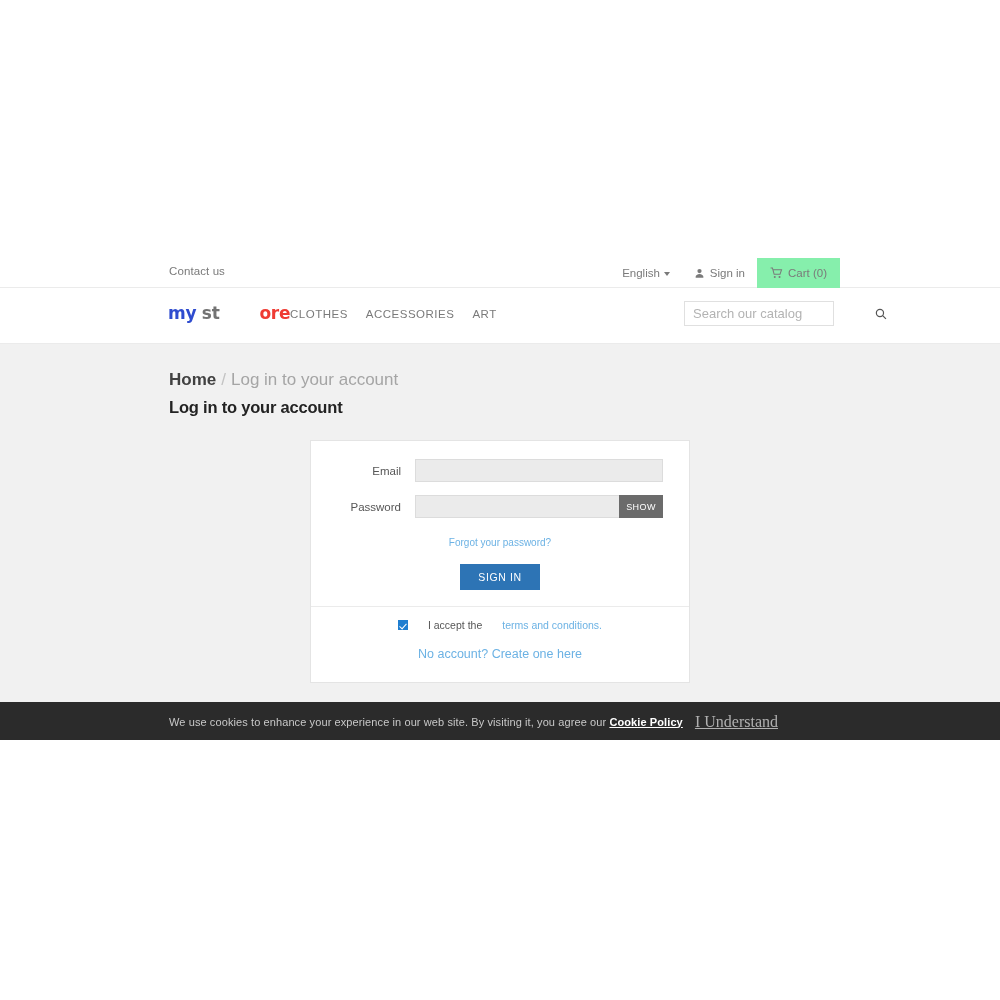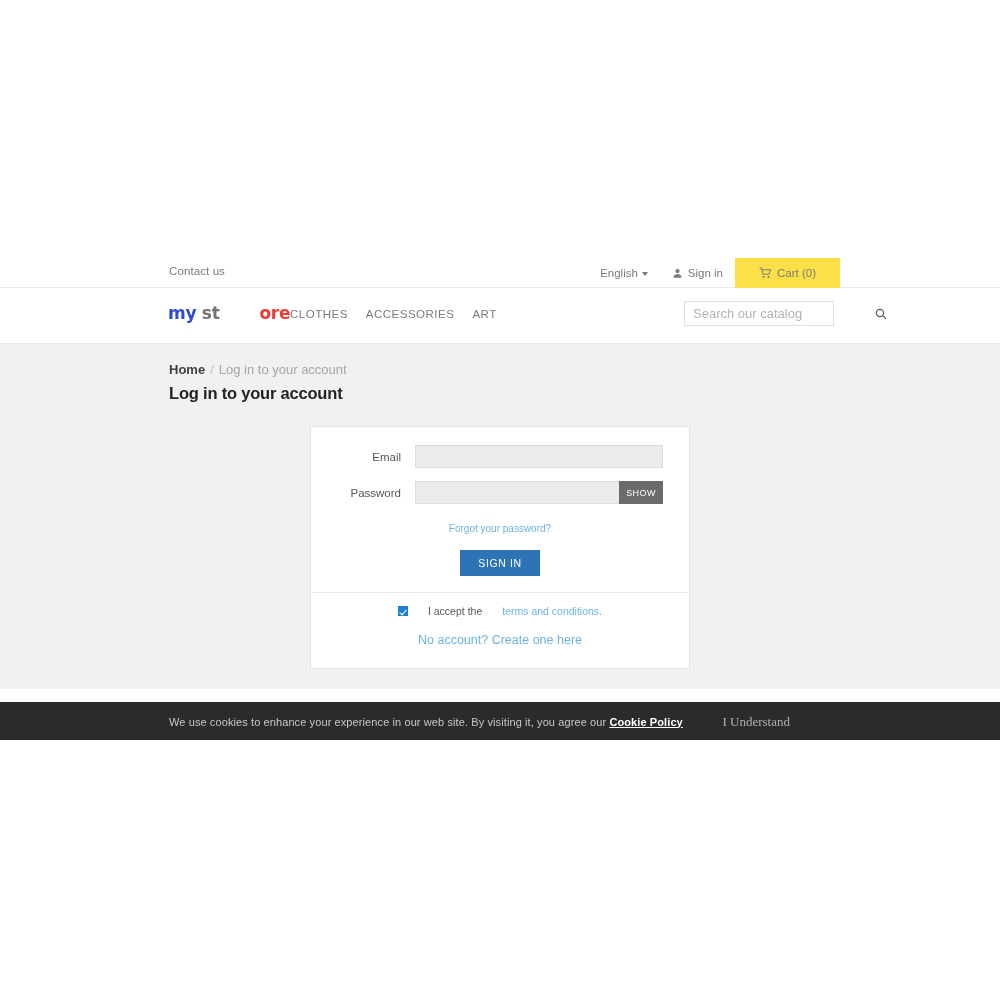--- a/index.html
+++ b/index.html
@@ -86,22 +86,22 @@
     padding: 0 12px;
     font-size: 11.5px;
     color: #7a7a7a;
     text-decoration: none;
     cursor: pointer;
   }
   .cart-block {
     display: flex;
     align-items: center;
     gap: 5px;
-    padding: 0 24px;
-    background: #fde047;
+    padding: 0 13px;
+    background: #86efac;
     font-size: 11.5px;
     color: #7a7a7a;
     cursor: pointer;
   }
   .ico { display: inline-block; line-height: 0; }
 
   
   .header {
     position: relative;
     height: 56px;
@@ -172,23 +172,23 @@
 
   
   .content {
     background: #f1f1f1;
     padding-top: 18px;
     padding-bottom: 20px;
     min-height: 272px;
   }
   .breadcrumb {
     width: 680px;
-    margin: 0 auto;
+    margin: 8px auto;
     padding-left: 9px;
-    font-size: 13px;
+    font-size: 17px;
     color: #a5a5a5;
   }
   .breadcrumb a {
     color: #414141;
     font-weight: bold;
     text-decoration: none;
     cursor: pointer;
   }
   .breadcrumb .sep { margin: 0 5px; color: #c3c3c3; }
 
@@ -406,27 +406,28 @@
     letter-spacing: .1px;
   }
   .cookie-text a {
     color: #ffffff;
     font-weight: bold;
     text-decoration: underline;
     cursor: pointer;
   }
   .cookie-ok {
     position: absolute;
-    right: 50px;
-    font-size: 13px;
+    right: 62px;
+    font-size: 16px;
     color: #b0b0b0;
     background: transparent;
     border: 0;
     cursor: pointer;
     font-family: "Liberation Serif", serif;
+    text-decoration: underline;
   }
 </style>
 </head>
 <body>
 
 <div id="page">
 
   <div class="viewport">
 
     <div class="topbar">

